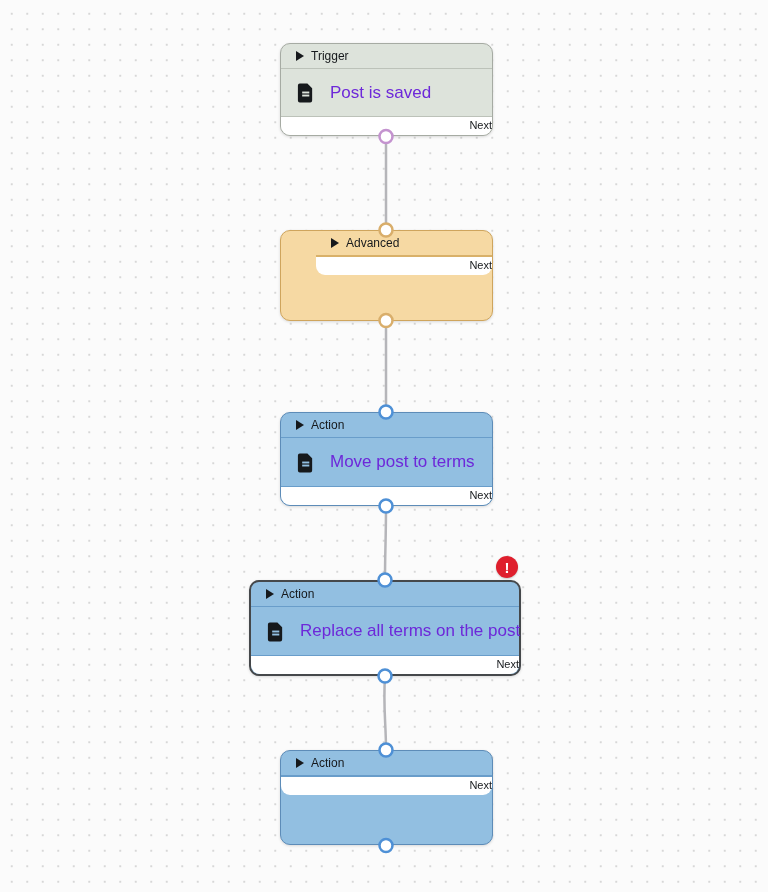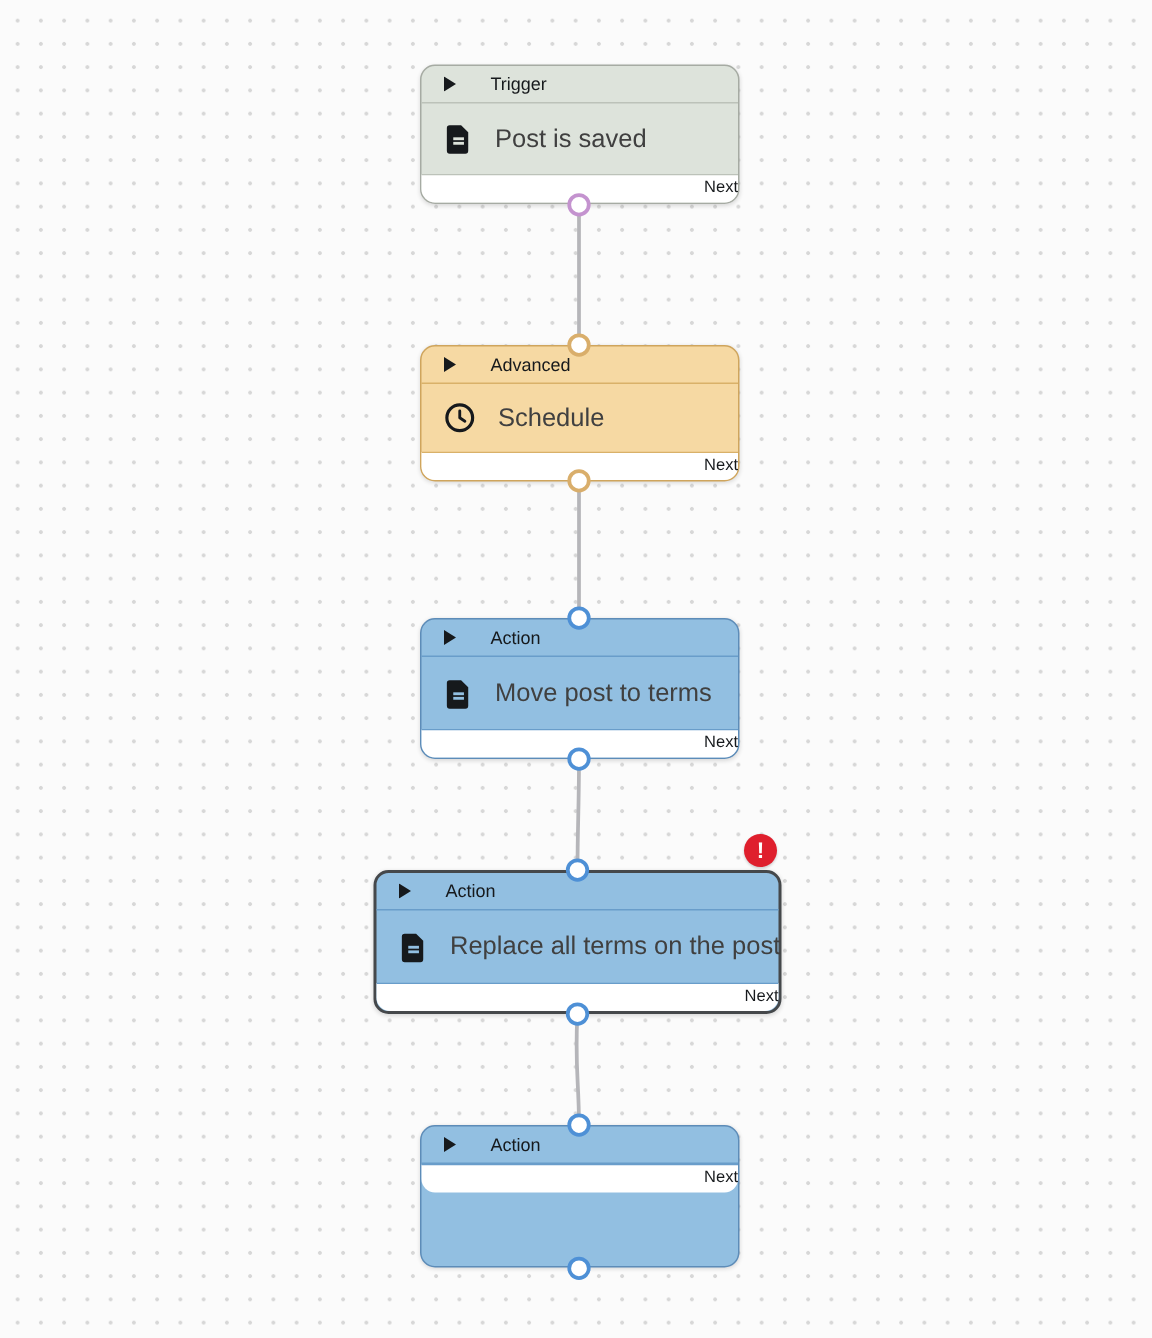--- a/index.html
+++ b/index.html
@@ -29,39 +29,39 @@
     display:flex; flex-direction:column;
     background:var(--fill);
     border:1px solid var(--border);
     border-radius:10px;
     box-shadow:0 1px 3px rgba(0,0,0,.14);
     cursor:pointer;
   }
   .node.selected{ border:2px solid #45484b; }
 
   .n1{ left:280px; top:43px;  width:213px; height:93px; }
-  .n2{ left:280px; top:230px; width:213px; height:91px; }
+  .n2{ left:280px; top:230px; width:213px; height:91px;padding-left:35px; }
   .n3{ left:280px; top:412px; width:213px; height:94px; }
   .n4{ left:249px; top:580px; width:272px; height:96px; }
   .n5{ left:280px; top:750px; width:213px; height:95px; }
 
   .node .header{
     height:25px; flex:0 0 25px;
-    display:flex; align-items:center; gap:23px;
+    display:flex; align-items:center; gap:7px;
     padding-left:15px;
     border-bottom:1px solid var(--divider);
   }
   .node .hlabel{ font-size:12px; color:#16191c; }
 
   .node .body{
     flex:1 1 auto;
     display:flex; align-items:center; gap:15px;
     padding-left:15px;
   }
-  .node .title{ font-size:17px; color:#404040; white-space:nowrap; }
+  .node .title{ font-size:17px; color:#6d28d9; white-space:nowrap; }
 
   .node .footer{
     flex:0 0 19px; height:19px;
     background:#ffffff;
     border-top:1px solid var(--divider);
     border-radius:0 0 9px 9px;
     text-align:right;
     font-size:11px; line-height:17px; color:#16191c;
   }
 
@@ -121,27 +121,20 @@
     </div>
   </div>
 
   <div class="node n2" style="--fill: #f6d9a3; --border: #cfa55d; --divider: #d9b169;">
     <div class="header">
       <svg class="tri" width="8" height="10" viewBox="0 0 8 10">
           <polygon points="0,0 8,5 0,10" fill="#16191c"></polygon>
         </svg>
       <span class="hlabel">Advanced</span>
     </div>
-    <div class="body">
-      <svg class="icon" width="21" height="21" viewBox="0 0 22 22">
-        <circle cx="11" cy="11" r="9" fill="none" stroke="#16191c" stroke-width="2.2"></circle>
-        <path d="M11 6.2 V11 L14.6 13.4" fill="none" stroke="#16191c" stroke-width="2" stroke-linecap="round" stroke-linejoin="round"></path>
-      </svg>
-      <span class="title">Schedule</span>
-    </div>
     <div class="footer">
       <span>Next</span>
     </div>
   </div>
 
   <div class="node n3" style="--fill: #92bfe1; --border: #5d8cb8; --divider: #699dca;">
     <div class="header">
       <svg class="tri" width="8" height="10" viewBox="0 0 8 10">
           <polygon points="0,0 8,5 0,10" fill="#16191c"></polygon>
         </svg>

